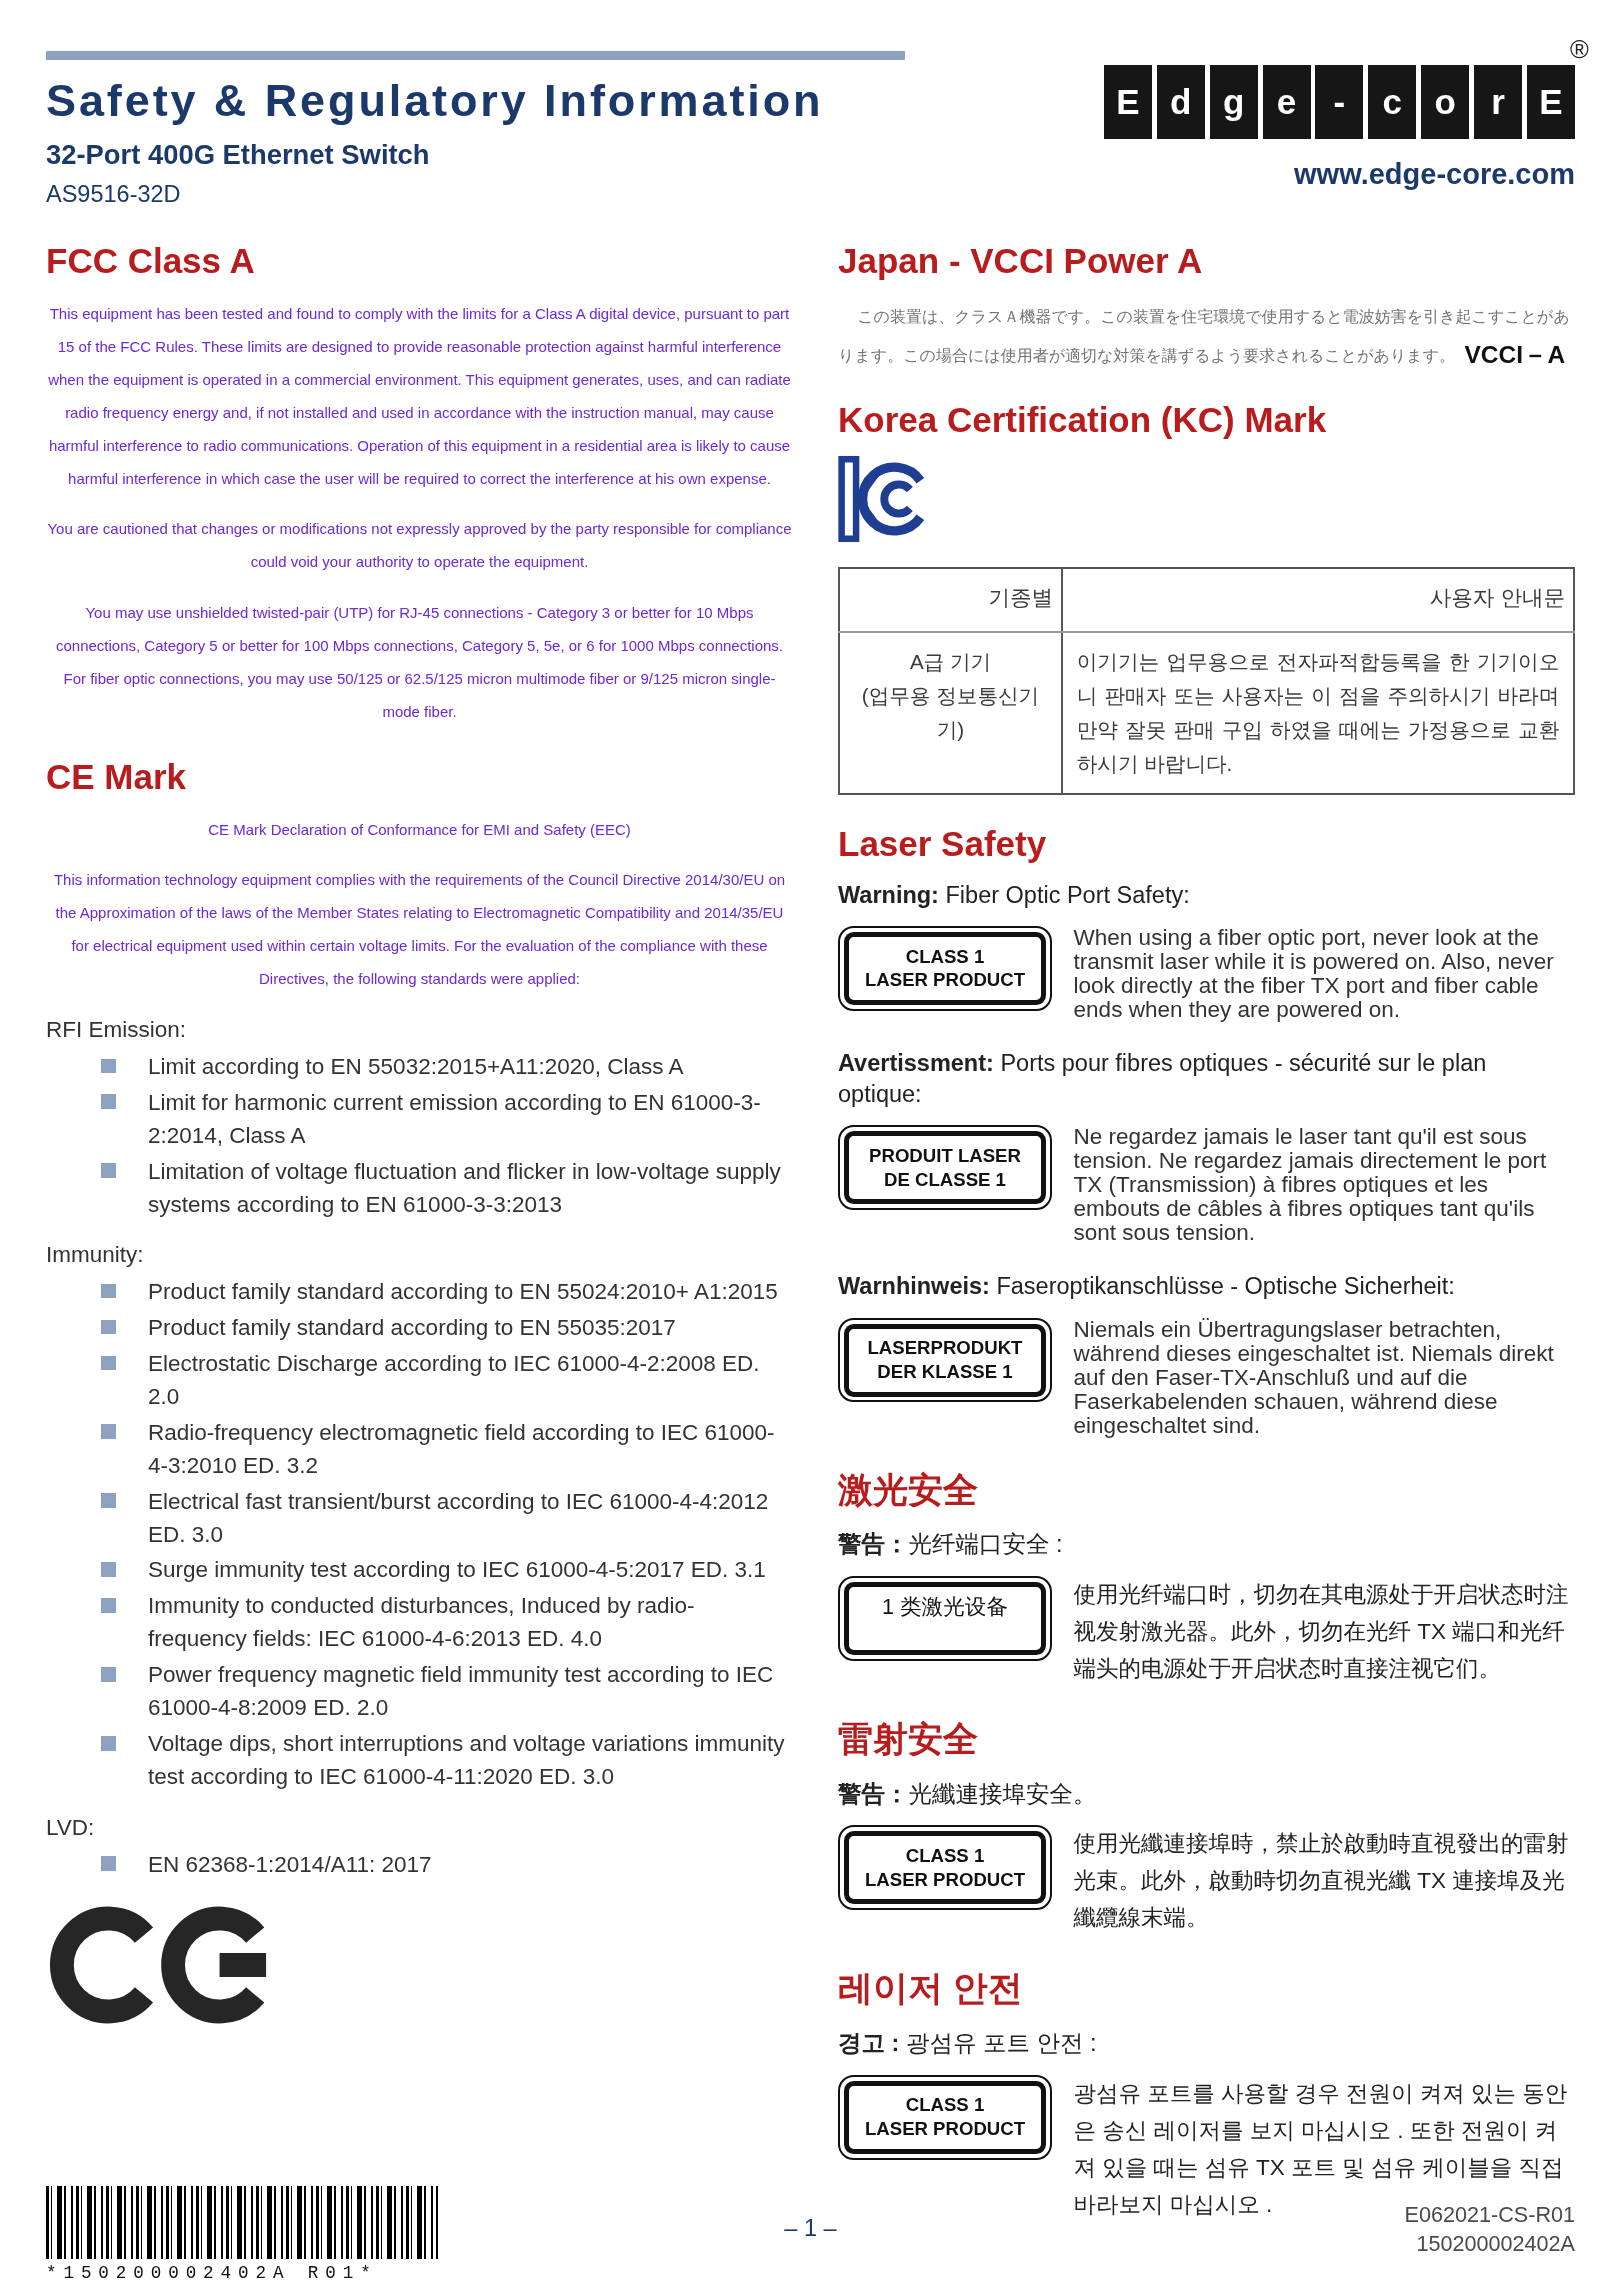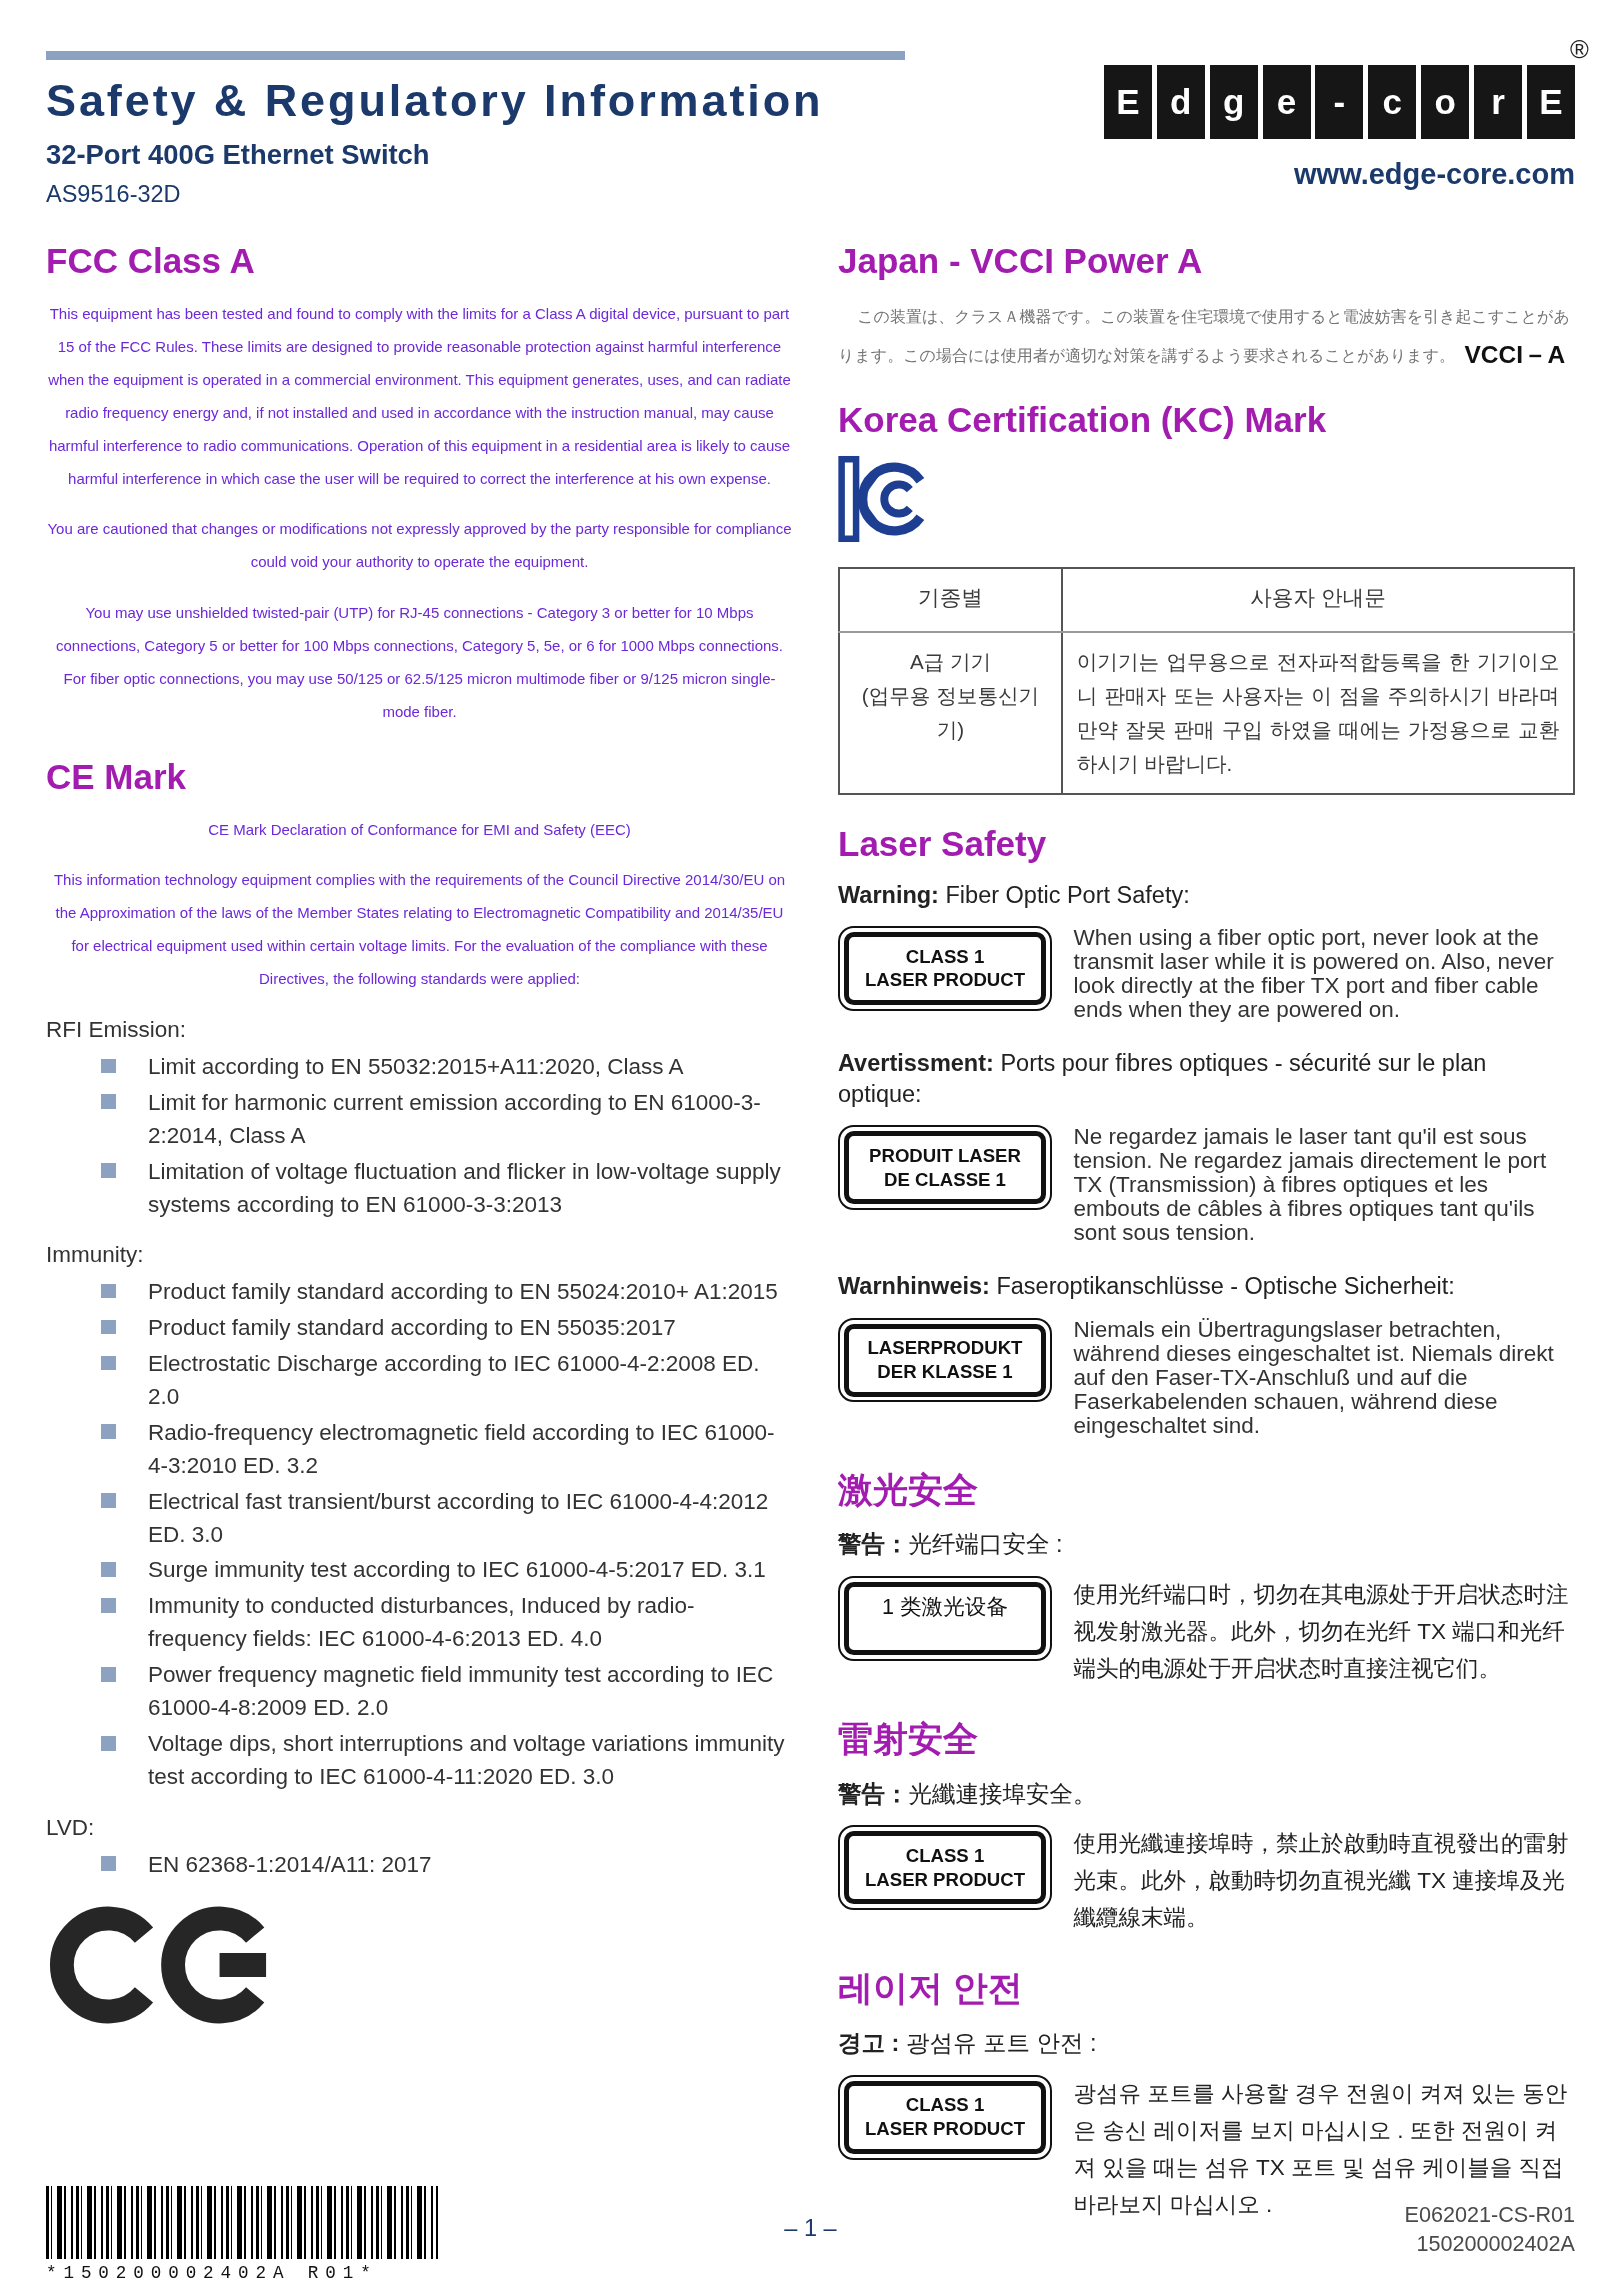--- a/index.html
+++ b/index.html
@@ -27,40 +27,40 @@
     width: 48px; height: 74px; background: #161616; color: #ffffff;
     font-weight: bold; font-size: 35px;
     display: flex; align-items: center; justify-content: center;
   }
   .reg-mark { position: absolute; top: -15.7px; right: -13.7px; font-size: 25.5px; color: #222; }
   .website { color: #1b3a6b; font-size: 29px; font-weight: bold; margin-top: 19.6px; }
   
   .columns { display: flex; gap: 45px; padding: 0 46px; margin-top: 33px; }
   .col-left { width: 747px; flex: none; }
   .col-right { width: 737px; flex: none; }
-  .section-heading { color: #a21caf; font-size: 35px; font-weight: bold; margin: 29px 0 15.7px 0; }
+  .section-heading { color: #b91c1c; font-size: 35px; font-weight: bold; margin: 29px 0 15.7px 0; }
   .section-heading.first { margin-top: 0; }
   .body-p { font-size: 15px; line-height: 33px; margin-bottom: 17.6px; color: #6d28d9; text-align: center; }
   .list-label { font-size: 22.5px; line-height: 33px; margin-bottom: 3.9px; color: #333; }
   ul.square-list { list-style: none; margin: 0 0 17.6px 0; }
   ul.square-list li {
     position: relative; padding-left: 102px; font-size: 22.5px; line-height: 33px;
     color: #333; margin-bottom: 2.9px;
   }
   ul.square-list li::before {
     content: ""; position: absolute; left: 55px; top: 8.8px;
     width: 14.7px; height: 14.7px; background: #8da1c0;
   }
   .ce-logo { margin: 25.5px 0 19.6px 0; }
   
   .jp-body { font-size: 16px; line-height: 39px; text-indent: 1.2em; color: #737373; }
   .vcci-mark { text-align: right; font-size: 24.5px; font-weight: bold; color: #111; margin-top: -37px; padding-right: 9.8px; }
   .kc-logo { margin: 5.9px 0 19.6px 0; }
   table.kc-table { border-collapse: collapse; width: 100%; margin: 5.9px 0 23.5px 0; color: #3a3a3a; }
-  table.kc-table th { border: 2px solid #555; border-bottom: 2.9px solid #9a9a9a; font-weight: normal; font-size: 21.6px; padding: 13.7px 7.8px 19.6px 7.8px; text-align: center; }
+  table.kc-table th { border: 2px solid #555; border-bottom: 2.9px solid #9a9a9a; font-weight: normal; font-size: 21.6px; padding: 13.7px 7.8px 19.6px 7.8px; text-align: right; }
   table.kc-table td { border: 2px solid #555; font-size: 20.6px; line-height: 34px; padding: 11.8px 13.7px; vertical-align: top; }
   table.kc-table td.kc-col1 { width: 223px; text-align: center; }
   table.kc-table td.kc-col2 { text-align: justify; }
   .warn-line { font-size: 23.5px; line-height: 31px; margin: 5.9px 0 15.7px 0; color: #222; }
   .warn-label { font-weight: bold; }
   .laser-row { display: flex; gap: 21.6px; margin-bottom: 25.5px; align-items: flex-start; }
   .badge { flex: none; width: 214px; border: 2px solid #111; border-radius: 15.7px; padding: 3.9px; background: #fff; }
   .badge-inner {
     border: 5.9px solid #111; border-radius: 9.8px; min-height: 73px;
     display: flex; flex-direction: column; align-items: center; justify-content: flex-start;

